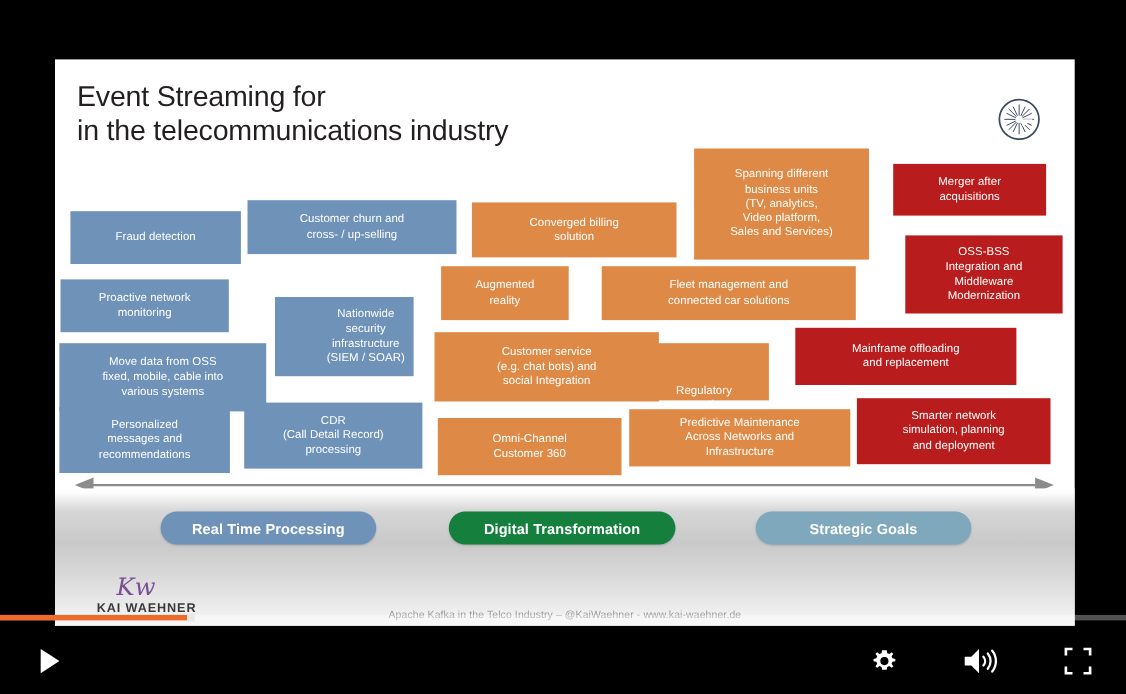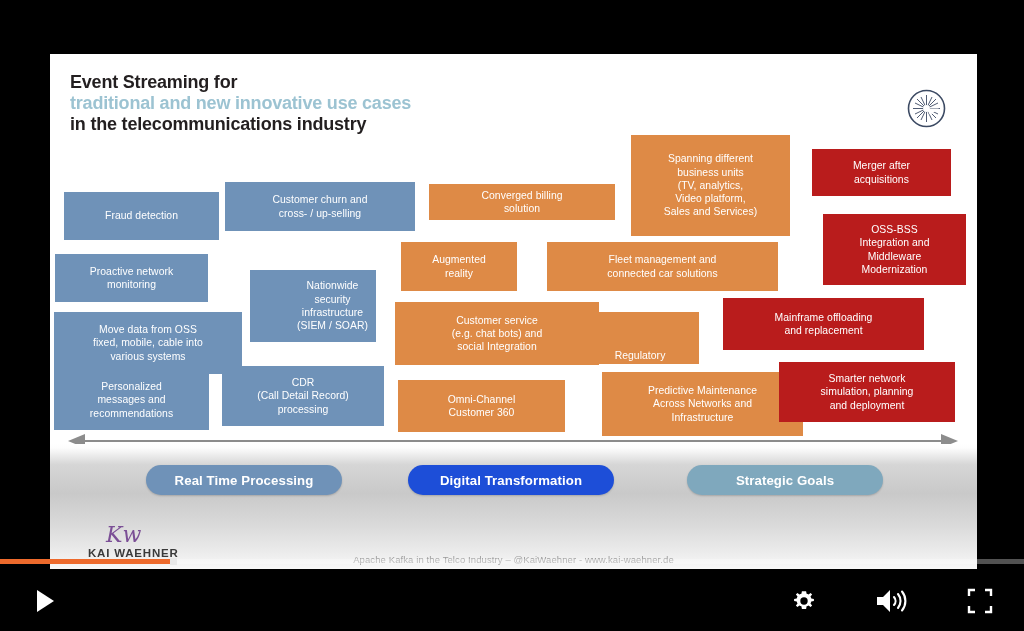--- a/index.html
+++ b/index.html
@@ -33,22 +33,22 @@
   }
 
   
   #title-block {
     position: absolute;
     left: 20px;
     top: 18px;
     line-height: 1.18;
   }
   .title-line {
-    font-size: 18px;
-    font-weight: bold;
+    font-size: 26px;
+    font-weight: normal;
     letter-spacing: -0.2px;
     color: #231f20;
     white-space: nowrap;
   }
   .title-line.accent { color: #9cc3d2; }
 
   
   #brand-mark {
     position: absolute;
     right: 30px;
@@ -106,21 +106,21 @@
     display: flex;
     align-items: center;
     justify-content: center;
     color: #ffffff;
     font-size: 13.2px;
     font-weight: bold;
     letter-spacing: 0.1px;
     box-shadow: 0 1px 2px rgba(0,0,0,0.18);
   }
   .pill.blue   { background: #6f92b8; }
-  .pill.orange { background: #1d4ed8; }
+  .pill.orange { background: #15803d; }
   .pill.teal   { background: #7fa8bd; }
 
   
   #slide-footer {
     position: absolute;
     left: 0;
     top: 500px;
     width: 927px;
     text-align: center;
     font-size: 9.5px;
@@ -197,21 +197,20 @@
 </style>
 </head>
 <body>
 
 <div id="player">
 
   <div id="slide">
 
     <div id="title-block">
       <div class="title-line">Event Streaming for</div>
-      <div class="title-line accent">traditional and new innovative use cases</div>
       <div class="title-line">in the telecommunications industry</div>
     </div>
 
     <div id="brand-mark">
       <svg viewBox="0 0 41 41" width="41" height="41">
         <circle cx="20.5" cy="20.5" r="18" fill="#fff" stroke="#3c4a63" stroke-width="1.6"></circle>
         <g stroke="#3c4a63" stroke-width="0.9" fill="none">
           <path d="M20.5 7 L20.5 34"></path>
           <path d="M7 20.5 L34 20.5"></path>
           <path d="M11 11 L30 30"></path>
@@ -227,21 +226,21 @@
     </div>
 
     <div id="boxes-layer">
         <div class="box blue" style="left: 14px; top: 138px; width: 155px; height: 48px;">
           <span style="white-space: pre-line;">Fraud detection</span>
         </div>
         <div class="box blue" style="left: 175px; top: 128px; width: 190px; height: 49px;">
           <span style="white-space: pre-line;">Customer churn and
 cross- / up-selling</span>
         </div>
-        <div class="box orange" style="left: 379px; top: 130px; width: 186px; height: 36px;">
+        <div class="box orange" style="left: 379px; top: 130px; width: 186px; height: 50px;">
           <span style="white-space: pre-line;">Converged billing
 solution</span>
         </div>
         <div class="box orange" style="left: 581px; top: 81px; width: 159px; height: 101px;">
           <span style="white-space: pre-line;">Spanning different
 business units
 (TV, analytics,
 Video platform,
 Sales and Services)</span>
         </div>
@@ -298,21 +297,21 @@
         </div>
         <div class="box blue" style="left: 172px; top: 312px; width: 162px; height: 60px;">
           <span style="white-space: pre-line;">CDR
 (Call Detail Record)
 processing</span>
         </div>
         <div class="box orange" style="left: 348px; top: 326px; width: 167px; height: 52px;">
           <span style="white-space: pre-line;">Omni-Channel
 Customer 360</span>
         </div>
-        <div class="box orange" style="left: 522px; top: 318px; width: 201px; height: 64px; margin-left: 30px;">
+        <div class="box orange" style="left: 522px; top: 318px; width: 201px; height: 52px;">
           <span style="white-space: pre-line;">Predictive Maintenance
 Across Networks and
 Infrastructure</span>
         </div>
         <div class="box teal" style="left: 729px; top: 308px; width: 176px; height: 60px;">
           <span style="white-space: pre-line;">Smarter network
 simulation, planning
 and deployment</span>
         </div>
       </div>

